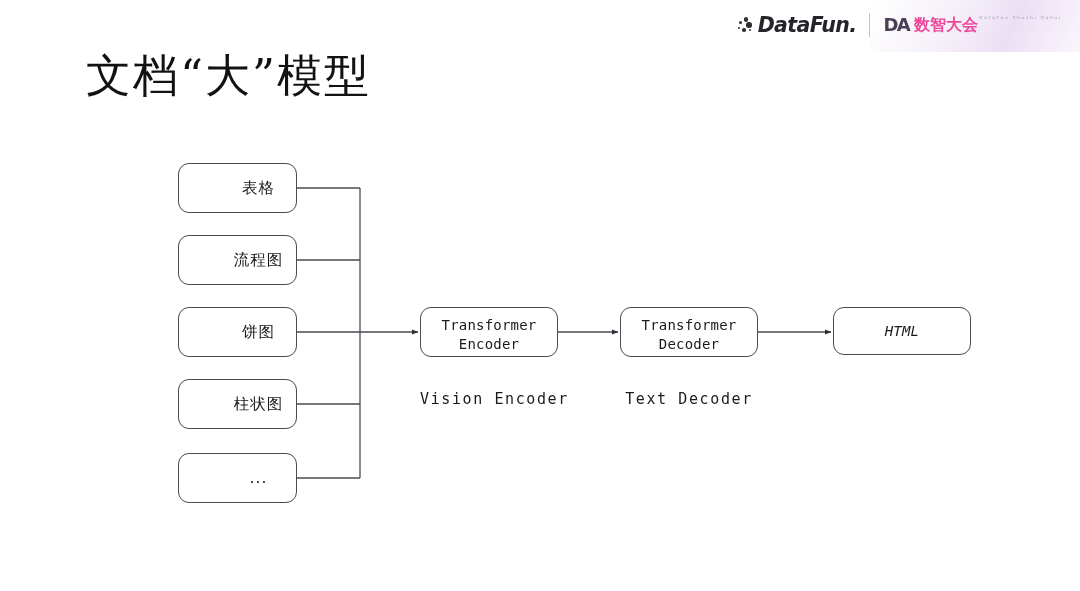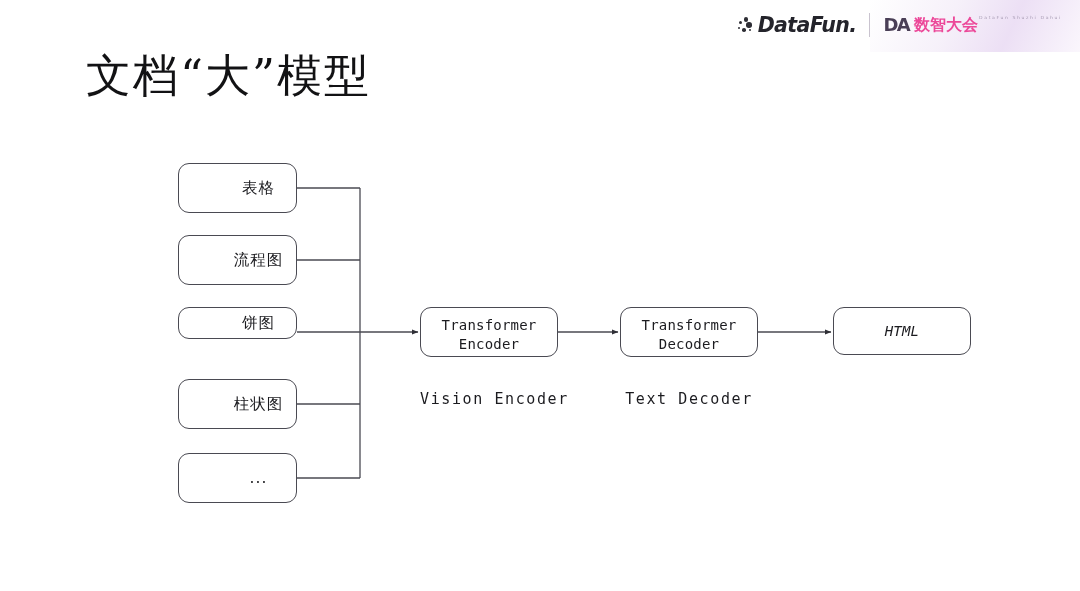--- a/index.html
+++ b/index.html
@@ -222,21 +222,21 @@
         <path d="M297,478 H360"></path>
         <path d="M360,188 V478"></path>
         <path d="M360,332 H418" marker-end="url(#arrowhead)"></path>
         <path d="M558,332 H618" marker-end="url(#arrowhead)"></path>
         <path d="M758,332 H831" marker-end="url(#arrowhead)"></path>
       </g>
   </svg>
   <div id="node-layer">
       <div class="node cn" style="left: 178px; top: 163px; width: 119px; height: 50px;">表格</div>
       <div class="node cn" style="left: 178px; top: 235px; width: 119px; height: 50px;">流程图</div>
-      <div class="node cn" style="left: 178px; top: 307px; width: 119px; height: 32px;">饼图</div>
+      <div class="node cn" style="left: 178px; top: 307px; width: 119px; height: 50px;">饼图</div>
       <div class="node cn" style="left: 178px; top: 379px; width: 119px; height: 50px;">柱状图</div>
       <div class="node cn" style="left: 178px; top: 453px; width: 119px; height: 50px;">...</div>
       <div class="node mono" style="left: 420px; top: 307px; width: 138px; height: 50px; display: block; padding-top: 8px;">
         <span style="display: block;">Transformer</span>
         <span style="display: block;">Encoder</span>
       </div>
       <div class="stage-label" style="left: 420px; top: 390px; width: 138px;">Vision Encoder</div>
       <div class="node mono" style="left: 620px; top: 307px; width: 138px; height: 50px; display: block; padding-top: 8px;">
         <span style="display: block;">Transformer</span>
         <span style="display: block;">Decoder</span>

